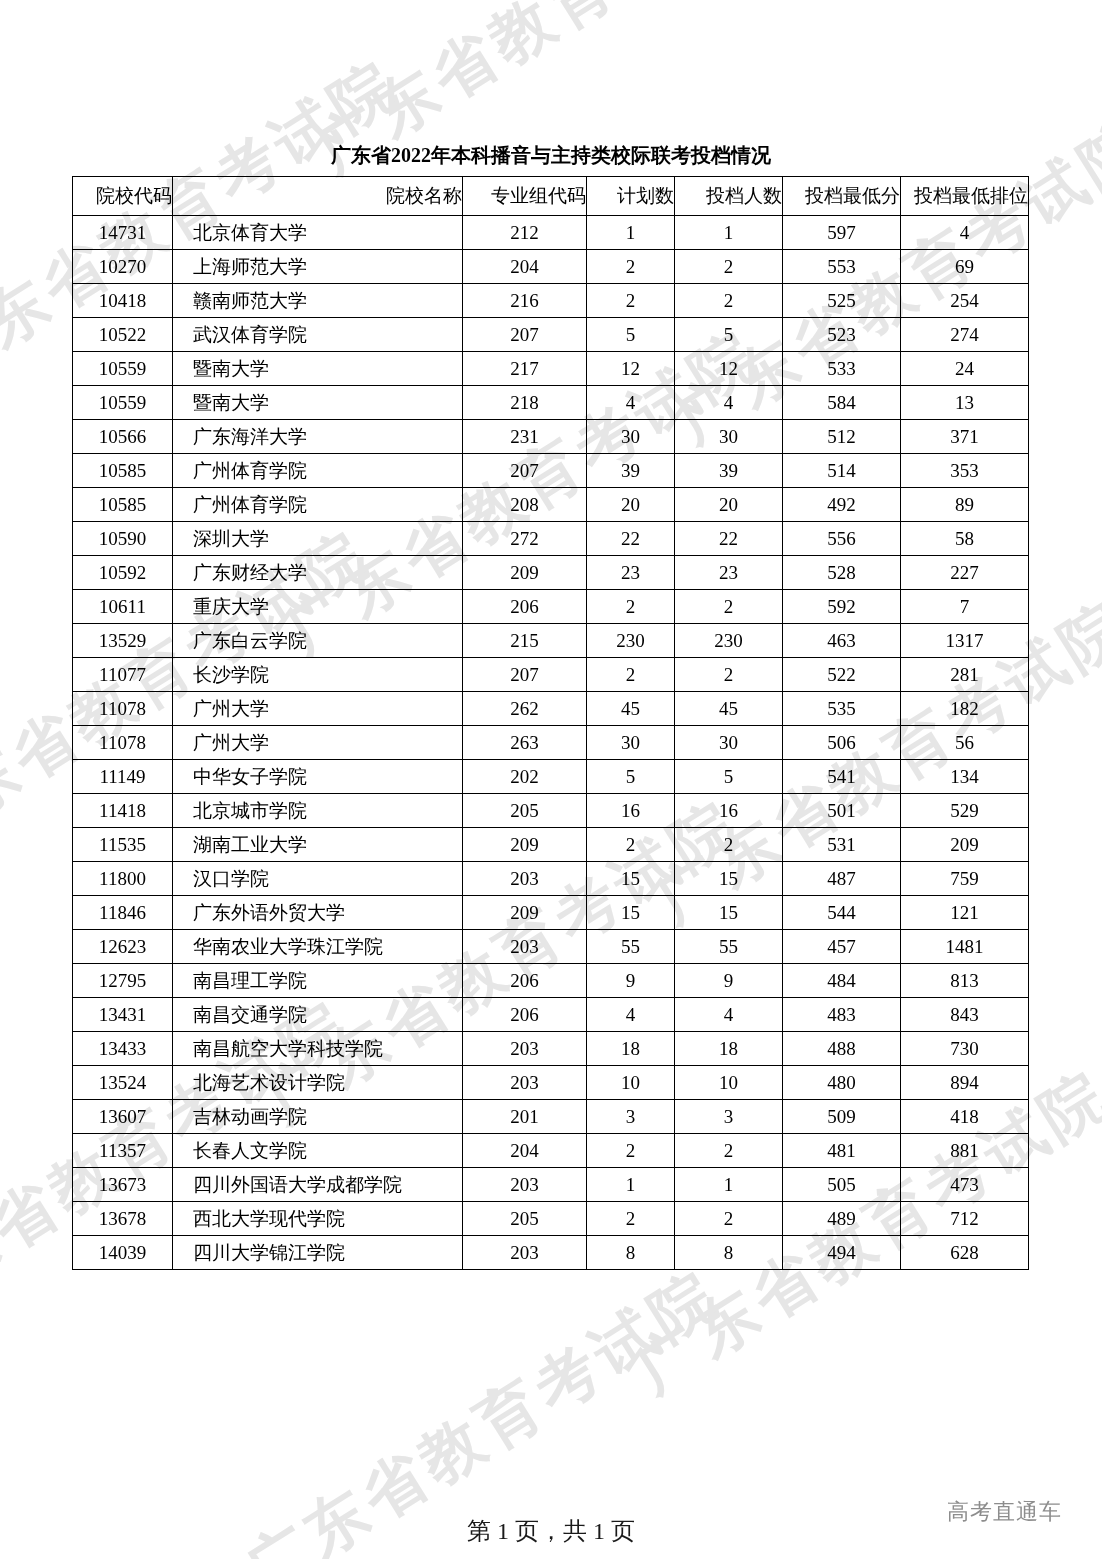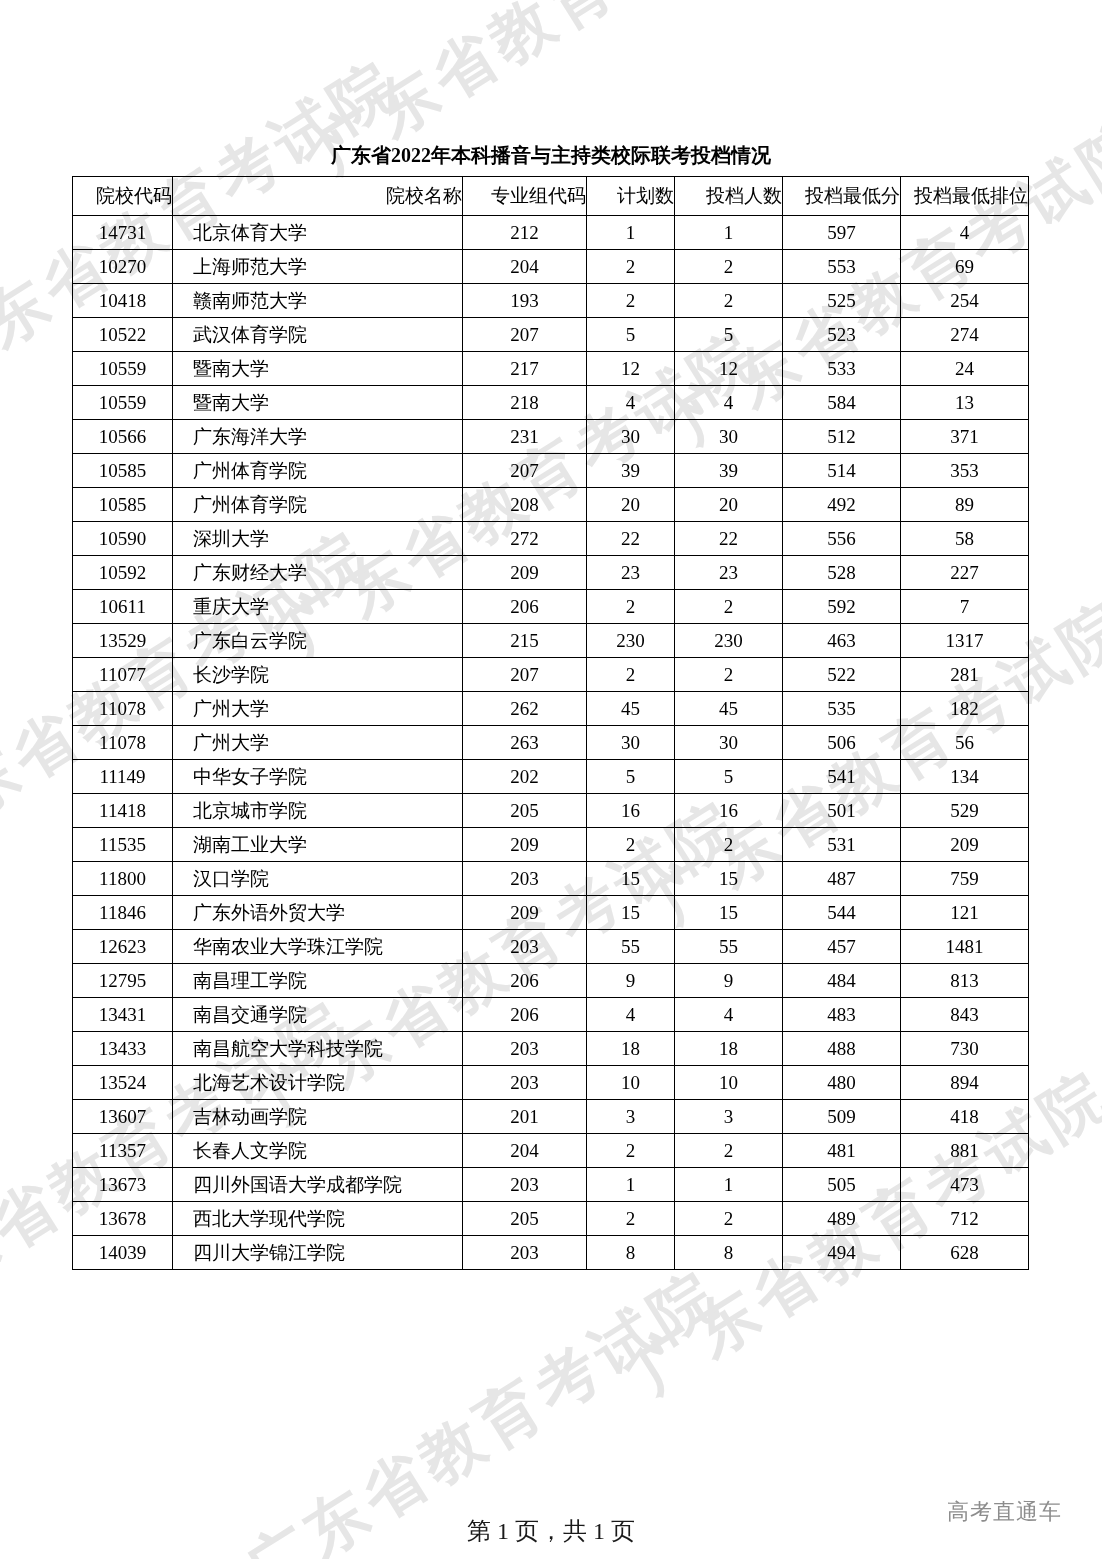--- a/index.html
+++ b/index.html
@@ -183,21 +183,21 @@
             <td class="name-cell">上海师范大学</td>
             <td>204</td>
             <td>2</td>
             <td>2</td>
             <td>553</td>
             <td>69</td>
           </tr>
           <tr>
             <td>10418</td>
             <td class="name-cell">赣南师范大学</td>
-            <td>193</td>
+            <td>216</td>
             <td>2</td>
             <td>2</td>
             <td>525</td>
             <td>254</td>
           </tr>
           <tr>
             <td>10522</td>
             <td class="name-cell">武汉体育学院</td>
             <td>207</td>
             <td>5</td>

